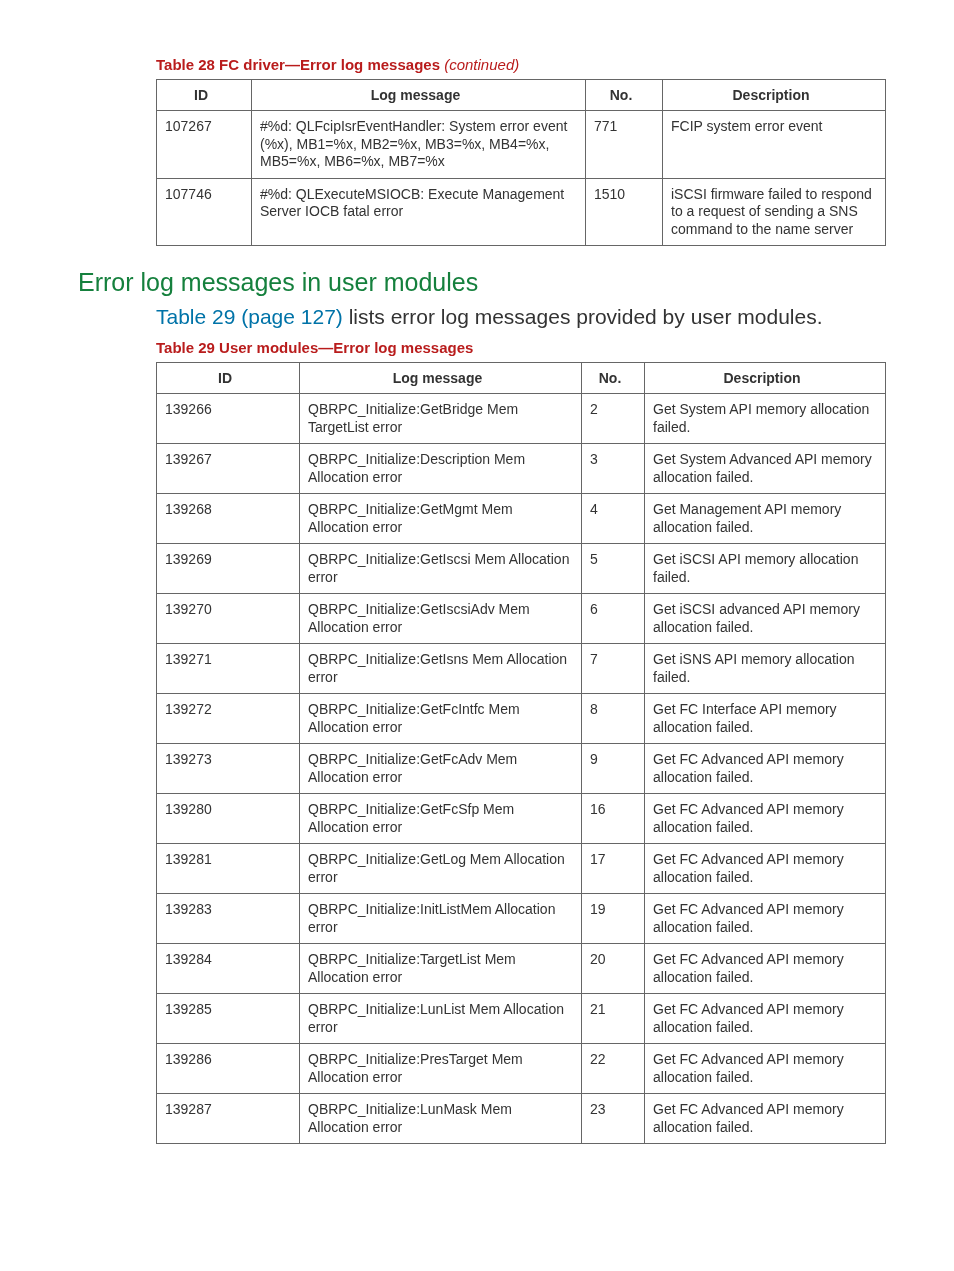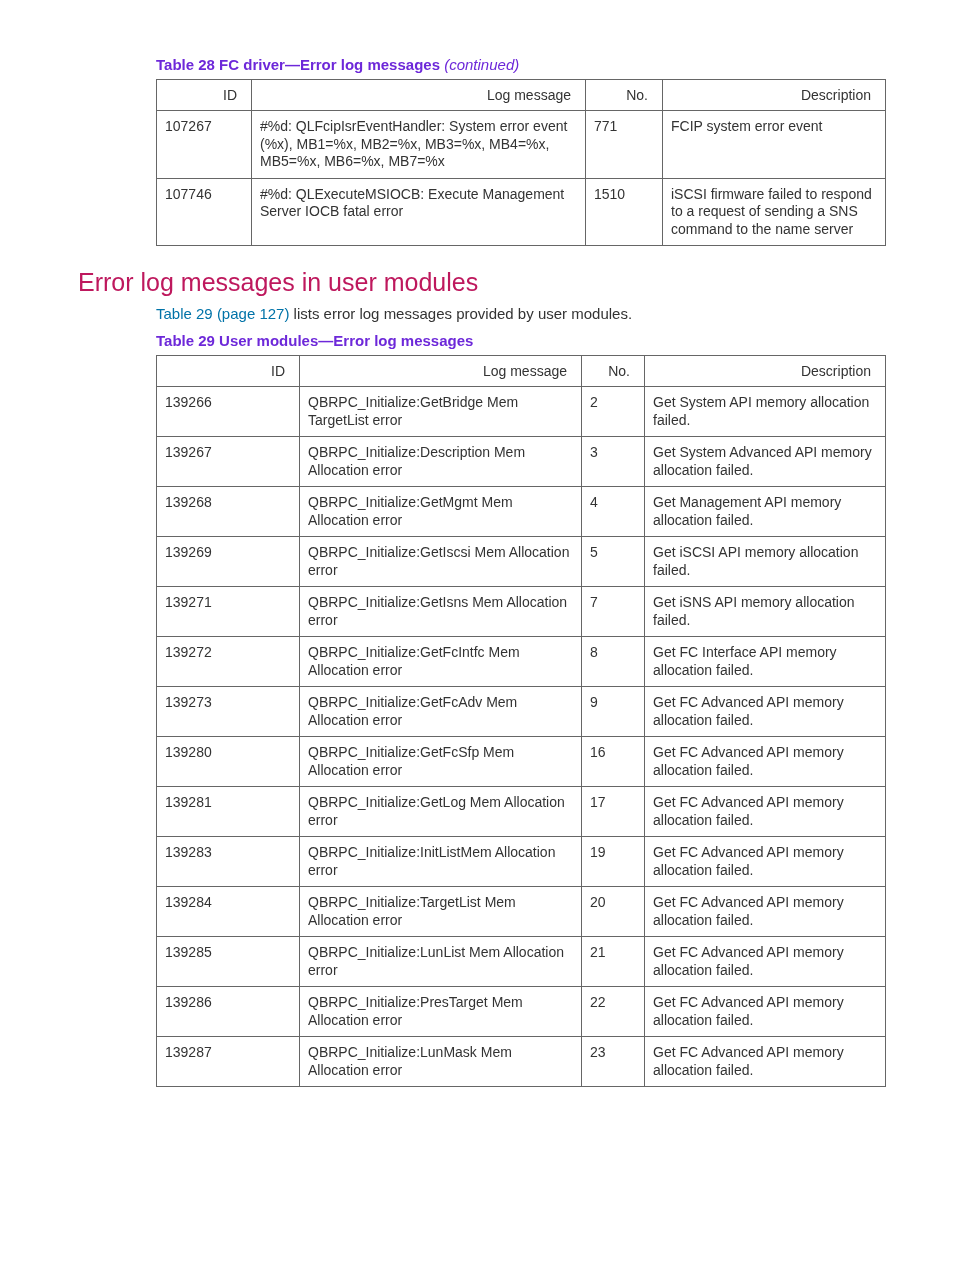--- a/index.html
+++ b/index.html
@@ -6,61 +6,61 @@
     font-family: Arial, Helvetica, sans-serif;
     font-size: 14.5px;
     color: #333;
     margin: 0;
     padding: 56px 68px 30px 68px;
     width: 954px;
     box-sizing: border-box;
     background: #fff;
   }
   .table-caption {
-    color: #6d28d9;
+    color: #b91c1c;
     font-weight: bold;
     font-size: 15px;
     margin: 0 0 6px 88px;
   }
   .table-caption .cont {
     font-weight: normal;
     font-style: italic;
   }
   table {
     border-collapse: collapse;
     width: calc(100% - 88px);
     margin-left: 88px;
     margin-bottom: 22px;
   }
   table, th, td {
     border: 1px solid #666;
   }
   th {
-    text-align: right;
-    font-weight: normal;
+    text-align: center;
+    font-weight: bold;
     padding: 7px 14px 7px 8px;
     vertical-align: top;
     font-size: 14px;
   }
   td {
     padding: 7px 8px 7px 8px;
     vertical-align: top;
     font-size: 14px;
     line-height: 1.25;
   }
   h2.section {
     font-family: Arial, Helvetica, sans-serif;
     font-weight: normal;
     font-size: 25px;
-    color: #be185d;
+    color: #15803d;
     margin: 20px 0 8px 10px;
   }
   p.body {
     margin: 0 0 10px 88px;
-    font-size: 15px;
+    font-size: 21px;
   }
   .link { color: #0073a8; }
   
   .t28 .c1 { width: 72px; }
   .t28 .c2 { width: auto; }
   .t28 .c3 { width: 54px; }
   .t28 .c4 { width: 200px; }
   
   .t29 .c1 { width: 120px; }
   .t29 .c2 { width: auto; }
@@ -136,20 +136,26 @@
         <td>4</td>
         <td>Get Management API memory allocation failed.</td>
       </tr>
       <tr>
         <td>139269</td>
         <td>QBRPC_Initialize:GetIscsi Mem Allocation error</td>
         <td>5</td>
         <td>Get iSCSI API memory allocation failed.</td>
       </tr>
       <tr>
+        <td>139270</td>
+        <td>QBRPC_Initialize:GetIscsiAdv Mem Allocation error</td>
+        <td>6</td>
+        <td>Get iSCSI advanced API memory allocation failed.</td>
+      </tr>
+      <tr>
         <td>139271</td>
         <td>QBRPC_Initialize:GetIsns Mem Allocation error</td>
         <td>7</td>
         <td>Get iSNS API memory allocation failed.</td>
       </tr>
       <tr>
         <td>139272</td>
         <td>QBRPC_Initialize:GetFcIntfc Mem Allocation error</td>
         <td>8</td>
         <td>Get FC Interface API memory allocation failed.</td>

